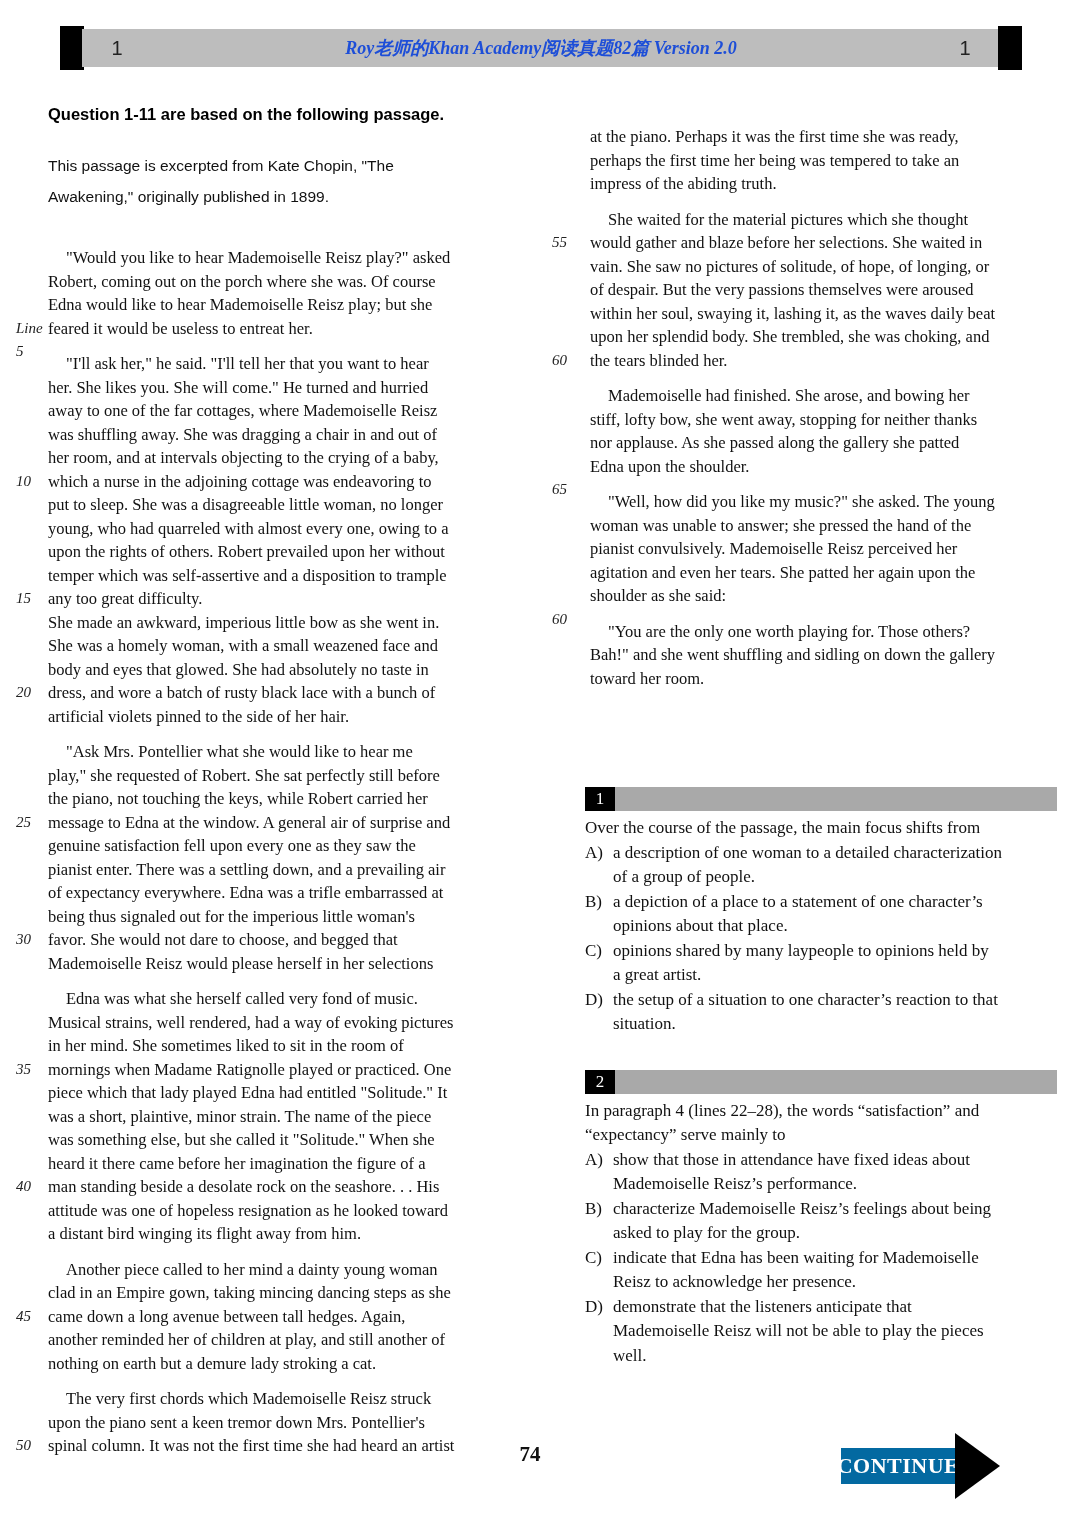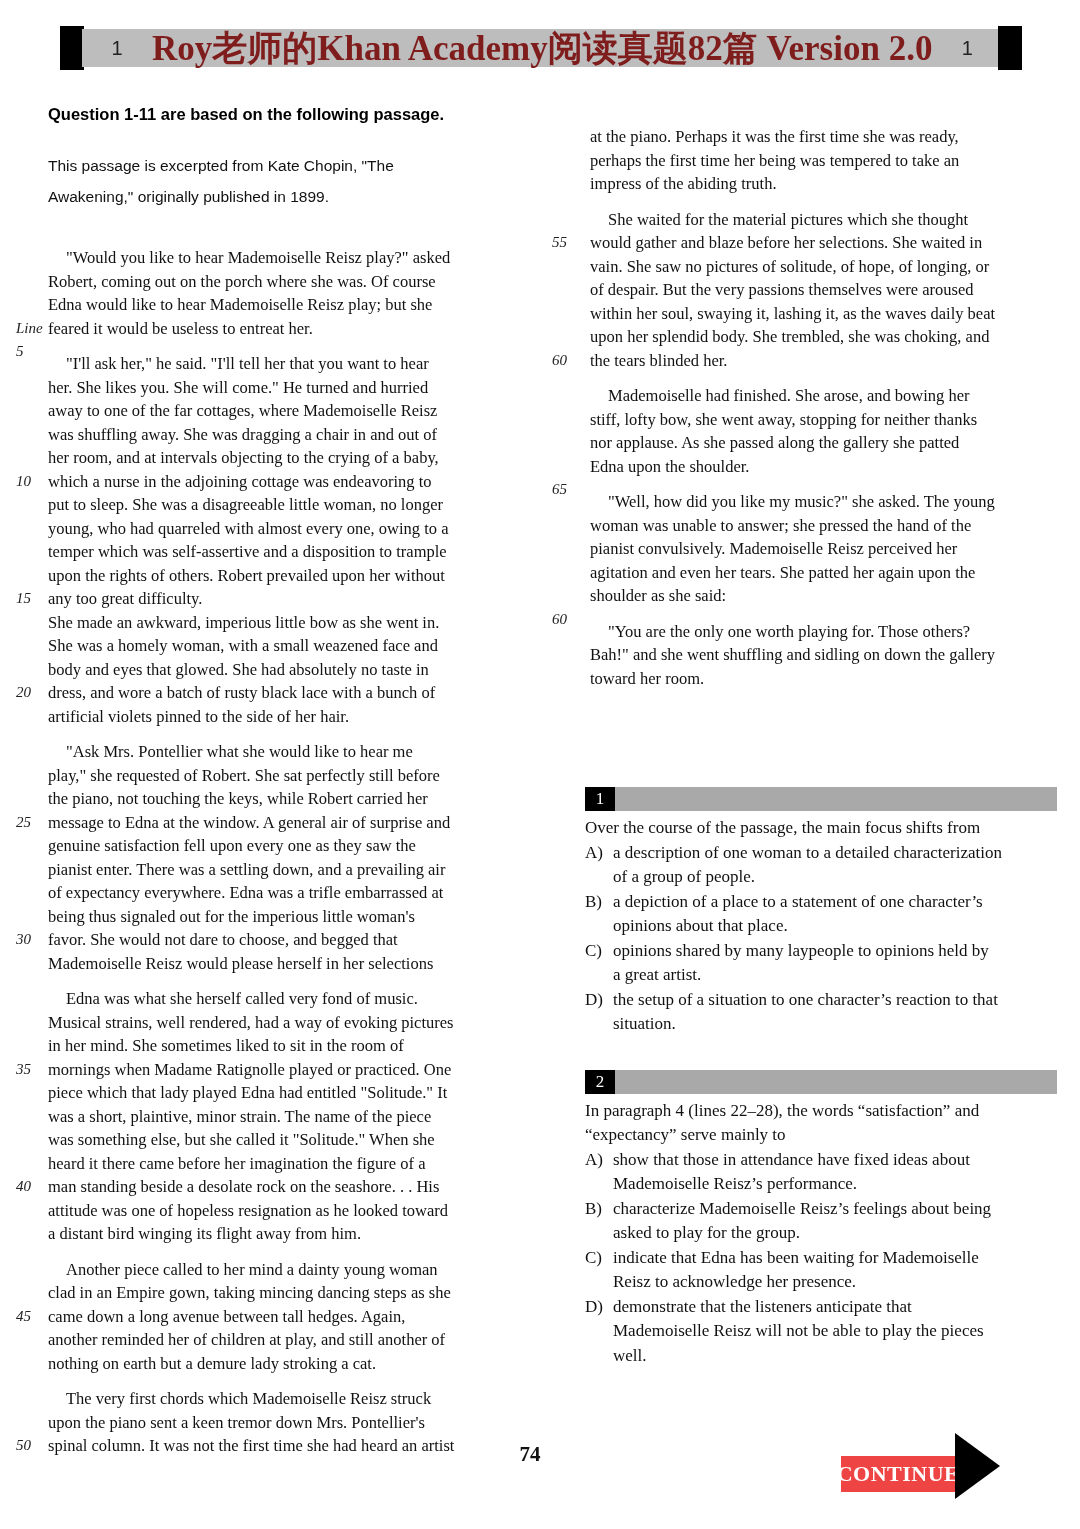--- a/index.html
+++ b/index.html
@@ -12,21 +12,21 @@
   
   .hdr { position:absolute; left:60px; top:26px; width:962px; height:44px; }
   .hdr-sq { position:absolute; top:0; width:24px; height:44px; background:#000; }
   .hdr-sq.left { left:0; }
   .hdr-sq.right { right:0; }
   .hdr-bar {
     position:absolute; left:22px; right:22px; top:3px; height:38px;
     background:#bdbdbd; display:flex; align-items:center;
   }
   .hdr-num { flex:none; width:70px; text-align:center; font:20px "Liberation Sans", sans-serif; color:#222; }
-  .hdr-title { flex:1; text-align:center; font-weight:bold; font-size:35px; font-family:"Liberation Serif", serif; color:#7f1d1d; white-space:nowrap; }
+  .hdr-title { flex:1; text-align:center; font-weight:bold; font-size:18px; font-family:"Liberation Serif", serif; color:#1d4ed8; white-space:nowrap;font-style:italic; }
 
   
   .col { position:absolute; top:103px; }
   .col-left  { left:16px;  width:524px; }
   .col-right { left:552px; width:512px; }
 
   .p-heading { margin:0 0 0 32px; font:bold 16.5px/22px "Liberation Sans", sans-serif; color:#000; }
   .p-source  { margin:25px 0 0 32px; font:15.5px/31px "Liberation Sans", sans-serif; white-space:pre-line; color:#111; }
 
   .p-lines { margin-top:22px; }
@@ -49,21 +49,21 @@
   .clabel { flex:none; width:28px; }
   .ctext  { flex:1; white-space:pre-line; }
 
   
   .page-num {
     position:absolute; left:0; top:1442px; width:1060px; text-align:center;
     font:bold 21px "Liberation Serif", serif;
   }
   .continue { position:absolute; left:841px; top:1448px; width:160px; height:36px; cursor:pointer; }
   .cont-label {
-    position:absolute; left:0; top:8px; width:114px; height:36px; background:#ef4444; color:#fff;
+    position:absolute; left:0; top:0; width:114px; height:36px; background:#0369a1; color:#fff;
     display:flex; align-items:center; justify-content:center;
     font:bold 22px "Liberation Serif", serif; letter-spacing:0.5px;
   }
   .cont-head {
     position:absolute; left:114px; top:-15px; width:0; height:0;
     border-top:33px solid transparent; border-bottom:33px solid transparent;
     border-left:45px solid #000;
   }
 </style>
 </head>
@@ -142,26 +142,26 @@
           <span class="ltext">put to sleep. She was a disagreeable little woman, no longer</span>
         </div>
 
         <div class="pline">
           <span class="lnum"></span>
           <span class="ltext">young, who had quarreled with almost every one, owing to a</span>
         </div>
 
         <div class="pline">
           <span class="lnum"></span>
+          <span class="ltext">upon the rights of others. Robert prevailed upon her without</span>
+        </div>
+
+        <div class="pline">
+          <span class="lnum"></span>
           <span class="ltext">temper which was self-assertive and a disposition to trample</span>
-        </div>
-
-        <div class="pline">
-          <span class="lnum"></span>
-          <span class="ltext">upon the rights of others. Robert prevailed upon her without</span>
         </div>
 
         <div class="pline">
           <span class="lnum">15</span>
           <span class="ltext">any too great difficulty.</span>
         </div>
 
 
         <div class="pline">
           <span class="lnum"></span>

